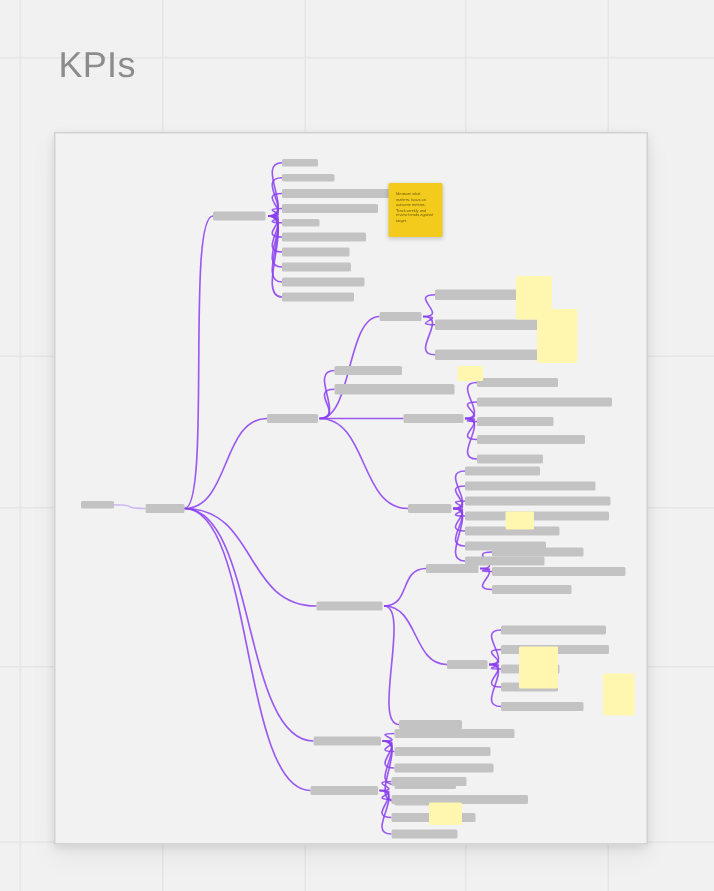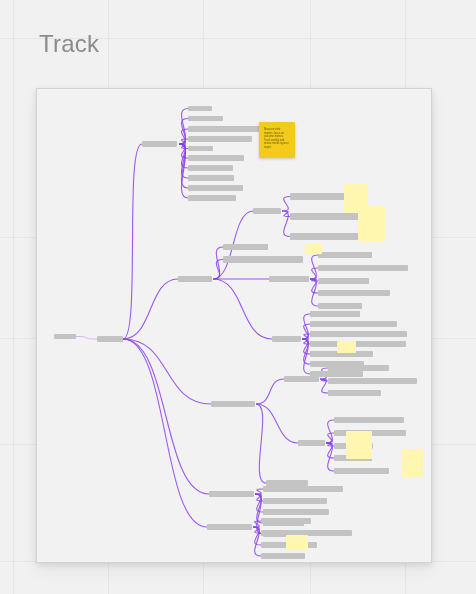--- a/index.html
+++ b/index.html
@@ -41,21 +41,21 @@
     <line x1="203.5" y1="0" x2="203.5" y2="594" stroke="#e6e6e6" stroke-width="1"></line>
     <line x1="310.5" y1="0" x2="310.5" y2="594" stroke="#e6e6e6" stroke-width="1"></line>
     <line x1="405.5" y1="0" x2="405.5" y2="594" stroke="#e6e6e6" stroke-width="1"></line>
     <line x1="0" y1="38.5" x2="476" y2="38.5" stroke="#e6e6e6" stroke-width="1"></line>
     <line x1="0" y1="237.5" x2="476" y2="237.5" stroke="#e6e6e6" stroke-width="1"></line>
     <line x1="0" y1="338.5" x2="476" y2="338.5" stroke="#e6e6e6" stroke-width="1"></line>
     <line x1="0" y1="444.5" x2="476" y2="444.5" stroke="#e6e6e6" stroke-width="1"></line>
     <line x1="0" y1="561.5" x2="476" y2="561.5" stroke="#e6e6e6" stroke-width="1"></line>
   </svg>
 
-<div id="page-title">Track</div>
+<div id="page-title">KPIs</div>
 
 <div id="canvas-card">
   <svg id="graph-layer" width="394" height="473" viewBox="0 0 394 473">
       <path d="M39,247.5 C57,247.5 42,250 60,250" fill="none" stroke="#b388f5" stroke-width="1" stroke-opacity="0.55"></path>
       <path d="M86,250 C104,250 87,55 105,55" fill="none" stroke="#8b3ff0" stroke-width="1.1" stroke-opacity="0.85"></path>
       <path d="M142,55 C160,55 133,19.5 151,19.5" fill="none" stroke="#8b3ff0" stroke-width="1.1" stroke-opacity="0.85"></path>
       <path d="M142,55 C160,55 133,29.5 151,29.5" fill="none" stroke="#8b3ff0" stroke-width="1.1" stroke-opacity="0.85"></path>
       <path d="M142,55 C160,55 133,40 151,40" fill="none" stroke="#8b3ff0" stroke-width="1.1" stroke-opacity="0.85"></path>
       <path d="M142,55 C160,55 133,50 151,50" fill="none" stroke="#8b3ff0" stroke-width="1.1" stroke-opacity="0.85"></path>
       <path d="M142,55 C160,55 133,59.5 151,59.5" fill="none" stroke="#8b3ff0" stroke-width="1.1" stroke-opacity="0.85"></path>

